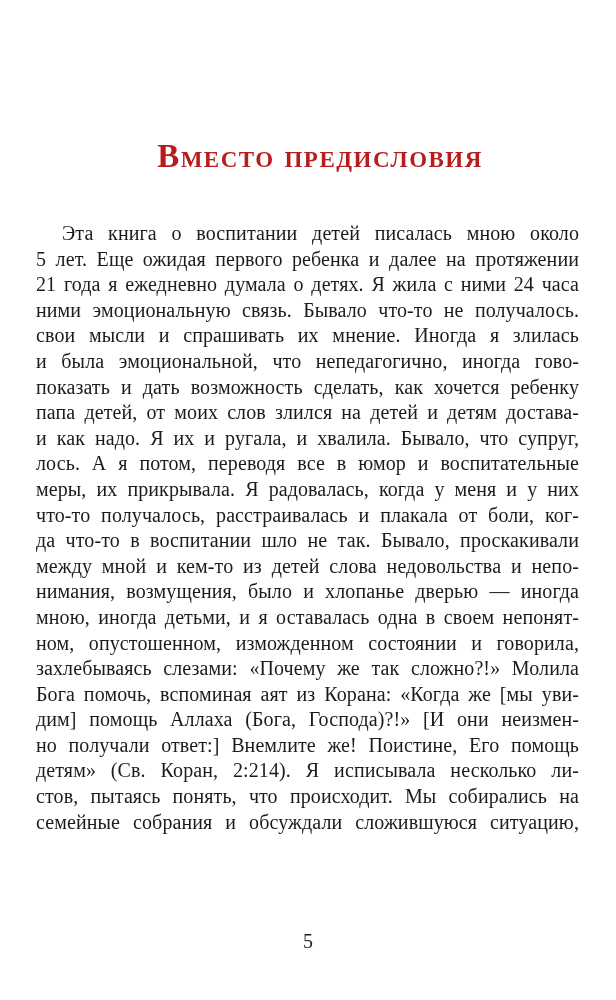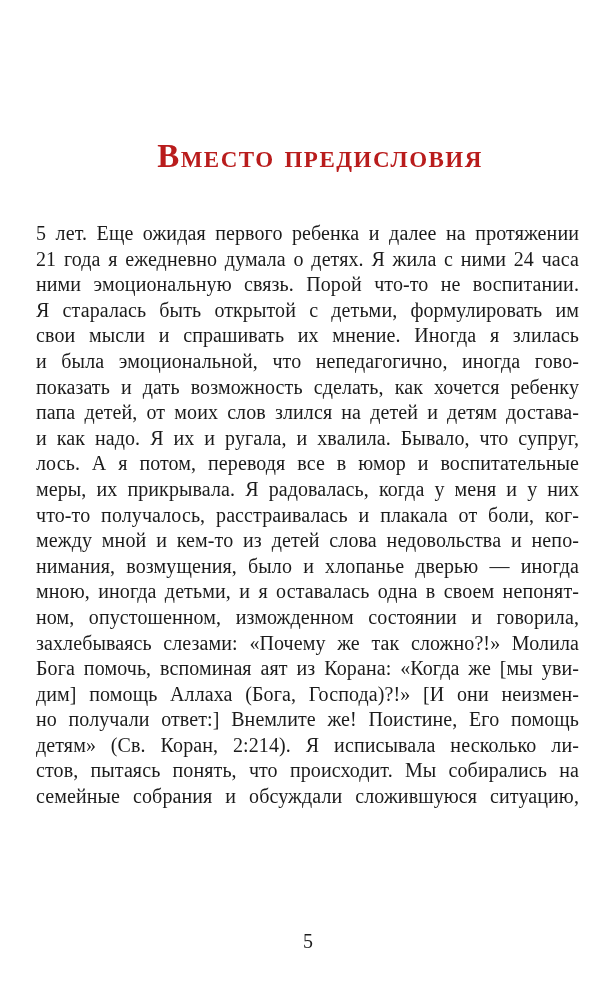--- a/index.html
+++ b/index.html
@@ -57,32 +57,33 @@
     color: #1b1b1b;
   }
 </style>
 </head>
 <body>
 
 <div class="page">
   <h1 class="heading">Вместо предисловия</h1>
 
   <div class="paragraph">
+      <div class="line first">Эта книга о воспитании детей писалась мною около</div>
       <div class="line">5 лет. Еще ожидая первого ребенка и далее на протяжении</div>
       <div class="line">21 года я ежедневно думала о детях. Я жила с ними 24 часа</div>
-      <div class="line">ними эмоциональную связь. Порой что-то не воспитании.</div>
-      <div class="line">Я старалась быть открытой с детьми, формулировать им</div>
+      <div class="line">ними эмоциональную связь. Бывало что-то не получалось.</div>
       <div class="line">свои мысли и спрашивать их мнение. Иногда я злилась</div>
       <div class="line">и была эмоциональной, что непедагогично, иногда гово-</div>
       <div class="line">показать и дать возможность сделать, как хочется ребенку</div>
       <div class="line">папа детей, от моих слов злился на детей и детям достава-</div>
       <div class="line">и как надо. Я их и ругала, и хвалила. Бывало, что супруг,</div>
       <div class="line">лось. А я потом, переводя все в юмор и воспитательные</div>
       <div class="line">меры, их прикрывала. Я радовалась, когда у меня и у них</div>
       <div class="line">что-то получалось, расстраивалась и плакала от боли, ког-</div>
+      <div class="line">да что-то в воспитании шло не так. Бывало, проскакивали</div>
       <div class="line">между мной и кем-то из детей слова недовольства и непо-</div>
       <div class="line">нимания, возмущения, было и хлопанье дверью — иногда</div>
       <div class="line">мною, иногда детьми, и я оставалась одна в своем непонят-</div>
       <div class="line">ном, опустошенном, изможденном состоянии и говорила,</div>
       <div class="line">захлебываясь слезами: «Почему же так сложно?!» Молила</div>
       <div class="line">Бога помочь, вспоминая аят из Корана: «Когда же [мы уви-</div>
       <div class="line">дим] помощь Аллаха (Бога, Господа)?!» [И они неизмен-</div>
       <div class="line">но получали ответ:] Внемлите же! Поистине, Его помощь</div>
       <div class="line">детям» (Св. Коран, 2:214). Я исписывала несколько ли-</div>
       <div class="line">стов, пытаясь понять, что происходит. Мы собирались на</div>

